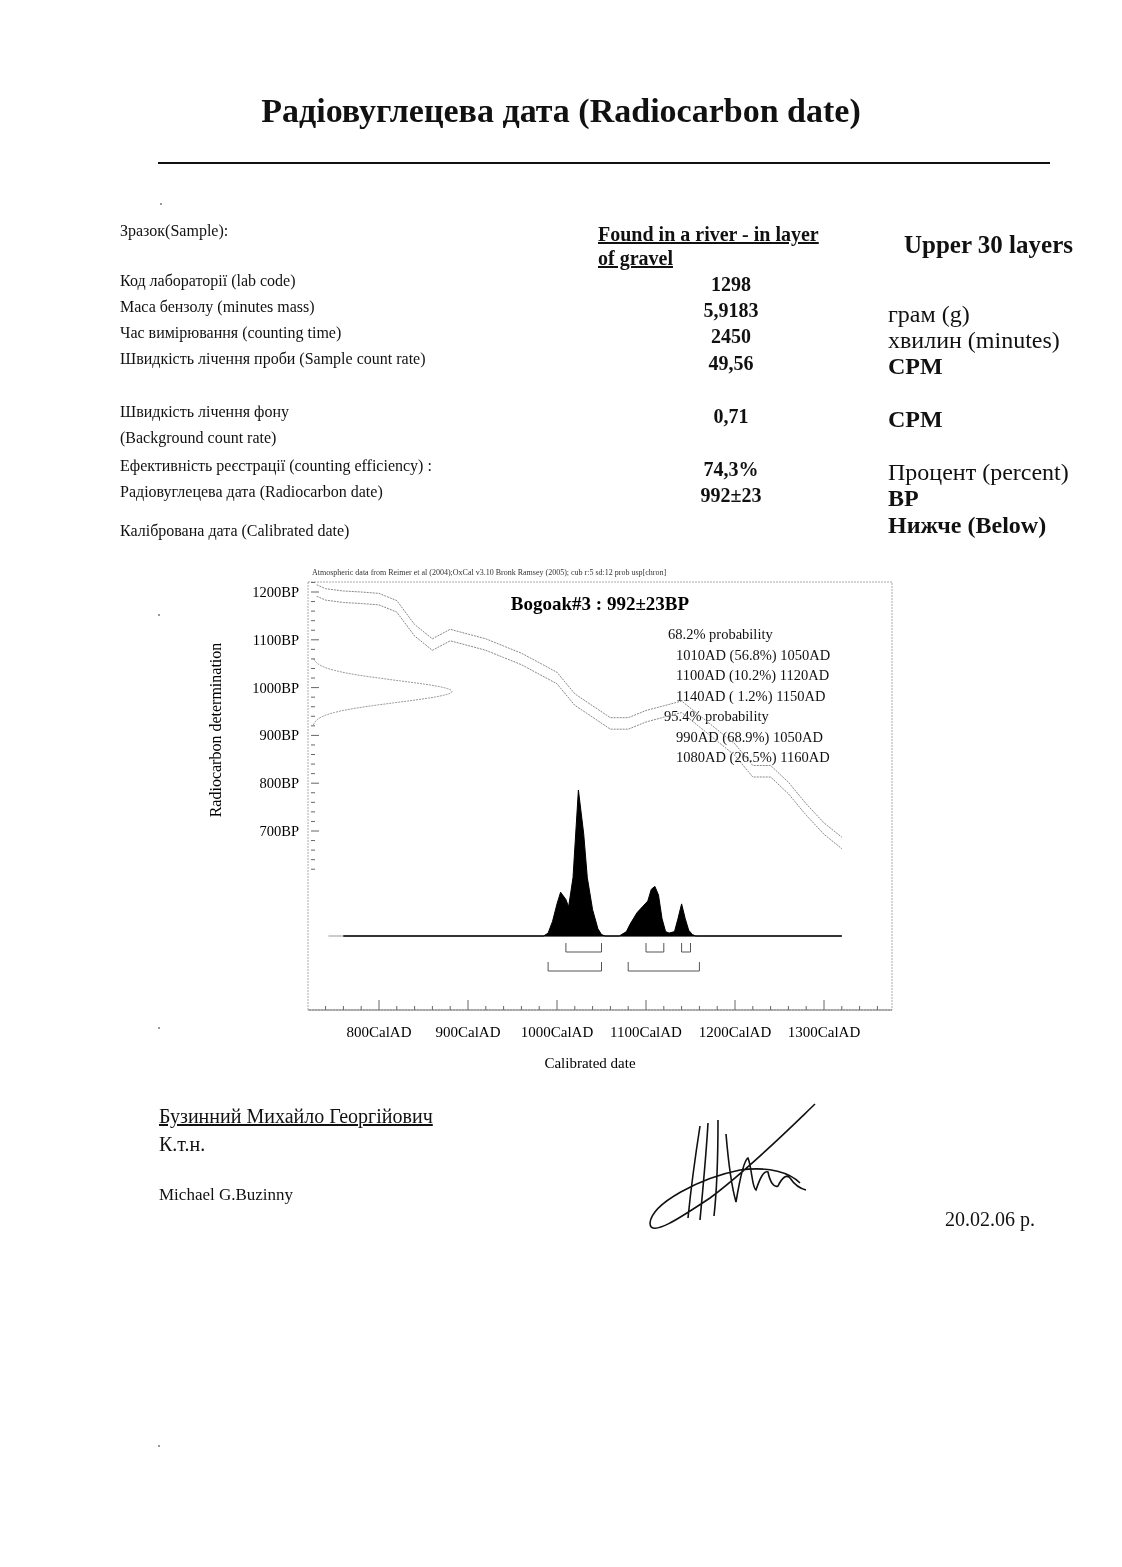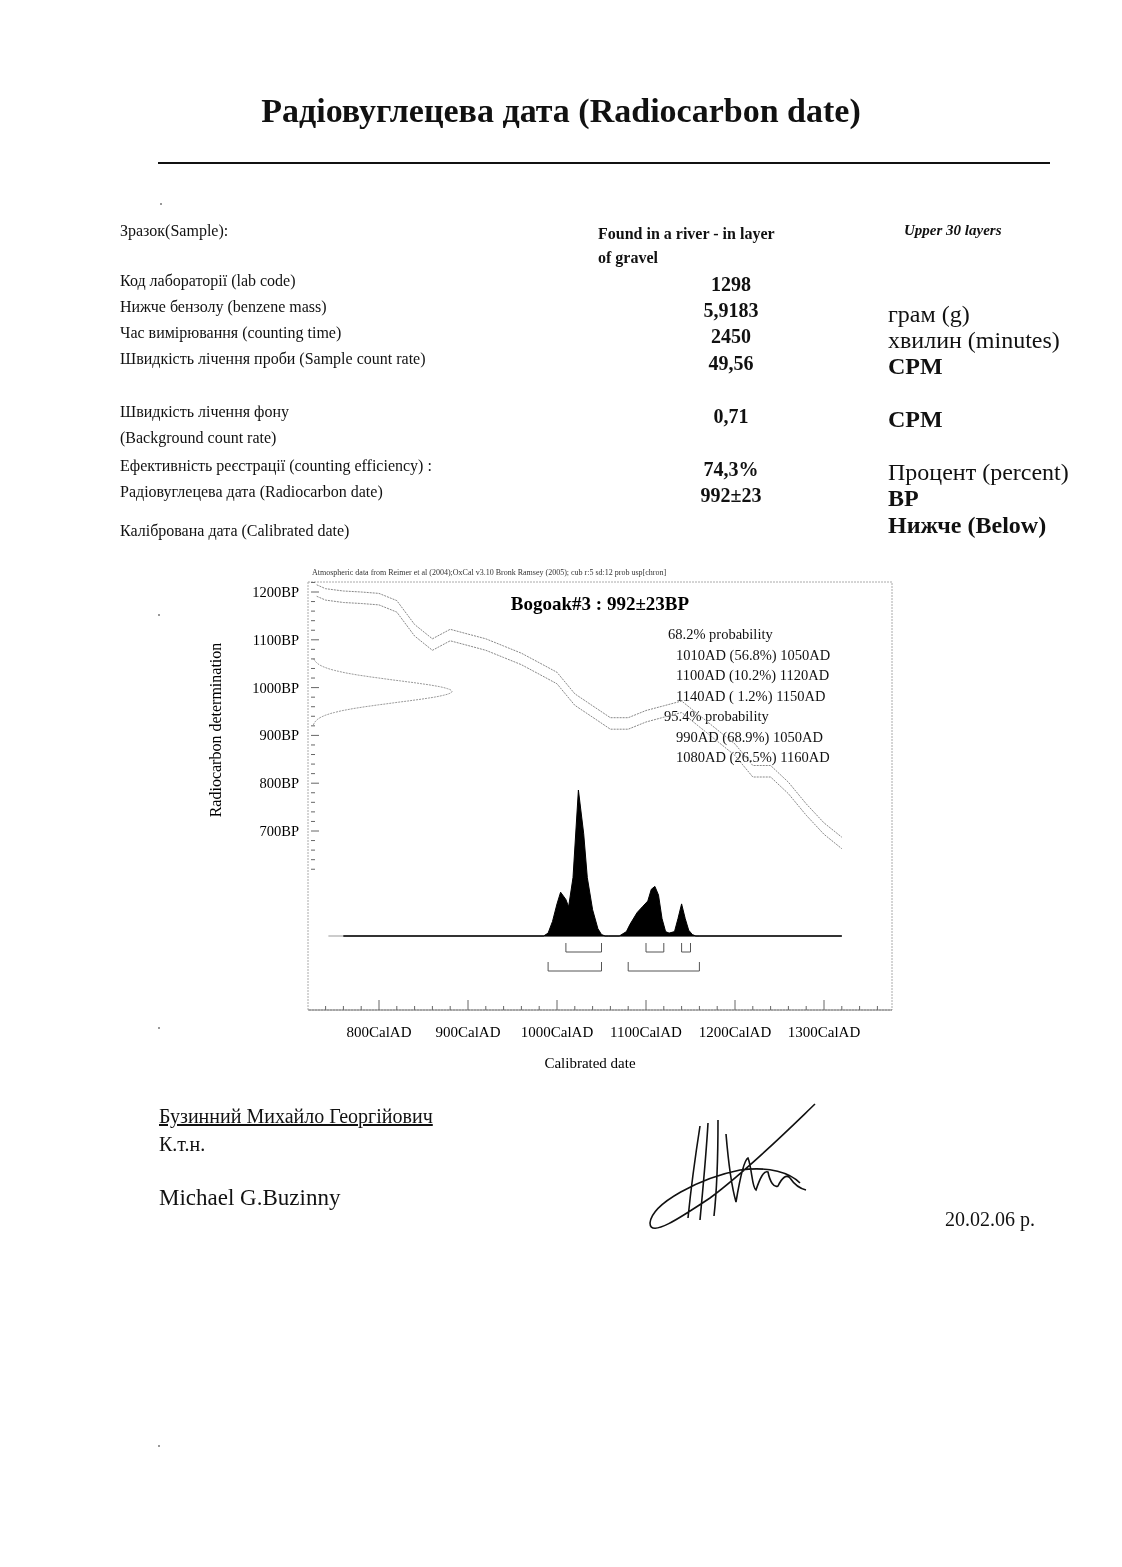--- a/index.html
+++ b/index.html
@@ -16,30 +16,30 @@
   .sig{position:absolute;left:640px;top:1098px;}
 </style>
 </head>
 <body>
 
 <div class="abs" id="title">Радіовуглецева дата (Radiocarbon date)</div>
 <div class="abs" id="rule"></div>
 <div class="abs dot" style="left:160px;top:203px;"></div>
 
 <div class="abs lbl" style="top:222px;">Зразок(Sample):</div>
-<div class="abs b" style="left:598px;top:222px;font-size:16px;line-height:24px;">
+<div class="abs b" style="left:598px;top:222px;font-size:20px;line-height:24px;text-decoration:underline;">
   <div>Found in a river - in layer</div>
   <div>of gravel</div>
 </div>
-<div class="abs b" style="left:904px;top:222px;font-size:15px;font-style:italic;">Upper 30 layers</div>
+<div class="abs b" style="left:904px;top:231px;font-size:25px;">Upper 30 layers</div>
 
 <div class="abs lbl" style="top:272px;">Код лабораторії (lab code)</div>
 <div class="abs val" style="top:273px;">1298</div>
 
-<div class="abs lbl" style="top:298px;">Нижче бензолу (benzene mass)</div>
+<div class="abs lbl" style="top:298px;">Маса бензолу (minutes mass)</div>
 <div class="abs val" style="top:299px;">5,9183</div>
 <div class="abs unit" style="top:301px;">грам (g)</div>
 
 <div class="abs lbl" style="top:324px;">Час вимірювання (counting time)</div>
 <div class="abs val" style="top:325px;">2450</div>
 <div class="abs unit" style="top:327px;">хвилин (minutes)</div>
 
 <div class="abs lbl" style="top:350px;">Швидкість лічення проби (Sample count rate)</div>
 <div class="abs val" style="top:352px;">49,56</div>
 <div class="abs unit b" style="top:353px;">CPM</div>
@@ -170,21 +170,21 @@
       <text x="646" y="1037" font-size="15" text-anchor="middle" font-family="Liberation Serif, serif">1100CalAD</text>
       <text x="735" y="1037" font-size="15" text-anchor="middle" font-family="Liberation Serif, serif">1200CalAD</text>
       <text x="824" y="1037" font-size="15" text-anchor="middle" font-family="Liberation Serif, serif">1300CalAD</text>
     </g>
   <text x="590" y="1068" font-size="15" text-anchor="middle" font-family="Liberation Serif, serif">Calibrated date</text>
   <text transform="translate(221,730) rotate(-90)" font-size="16" text-anchor="middle" font-family="Liberation Serif, serif">Radiocarbon determination</text>
 </svg>
 
 <div class="abs" style="left:159px;top:1105px;font-size:20px;text-decoration:underline;">Бузинний Михайло Георгійович</div>
 <div class="abs" style="left:159px;top:1133px;font-size:20px;">К.т.н.</div>
-<div class="abs" style="left:159px;top:1185px;font-size:23px;">Michael G.Buzinny</div>
+<div class="abs" style="left:159px;top:1185px;font-size:17px;">Michael G.Buzinny</div>
 <div class="abs" style="left:945px;top:1208px;font-size:20px;">20.02.06 р.</div>
 
 <svg class="sig" width="200" height="140">
   <path d="M175 6 C150 30,110 70,70 100 C40 120,10 140,10 125 C12 105,60 80,100 72 C130 68,150 75,160 85
            M60 28 C55 60,50 100,48 120 M68 25 C66 60,62 100,60 122 M78 22 C78 60,76 100,74 118
            M86 36 C88 60,92 90,96 104 C100 80,104 62,108 60 C112 70,112 90,116 92 C120 80,124 72,128 74 C130 84,134 90,138 88 C142 80,146 76,150 80 C154 86,158 90,166 92" fill="none" stroke="#111" stroke-width="1.6"></path>
 </svg>
 
 <div class="abs dot" style="left:158px;top:614px;"></div>
 <div class="abs dot" style="left:158px;top:1027px;"></div>

